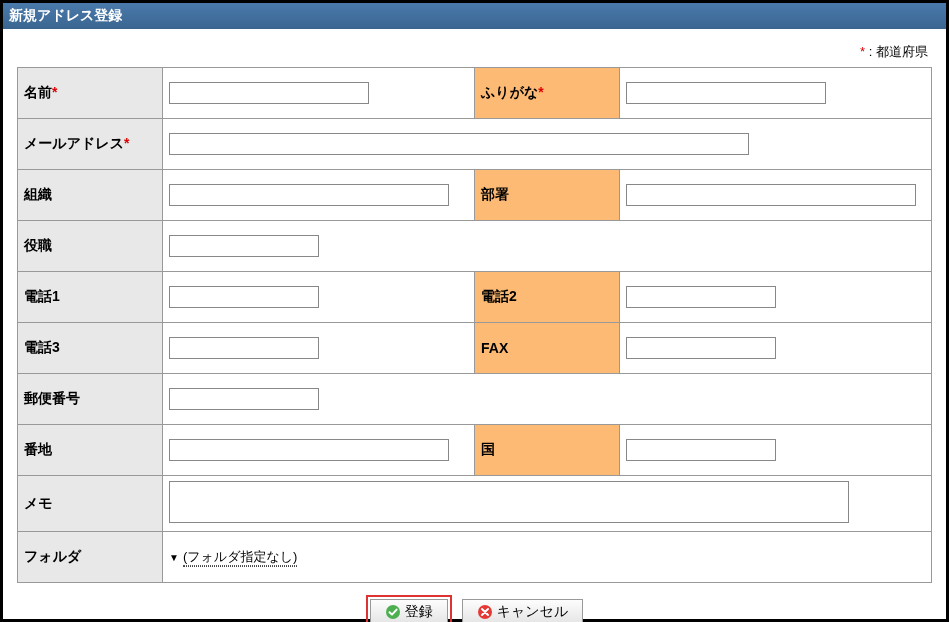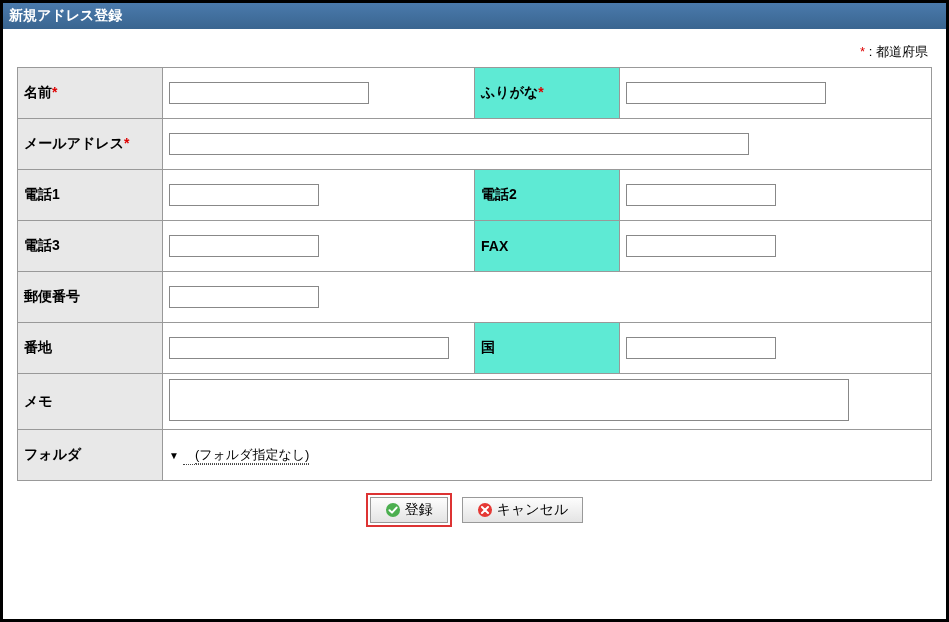--- a/index.html
+++ b/index.html
@@ -45,21 +45,21 @@
     vertical-align: middle;
     height: 51px;
     background: #fff;
   }
   table.form td.label {
     background: #e8e8e8;
     font-weight: bold;
     width: 140px;
   }
   table.form td.label2 {
-    background: #5eead4;
+    background: #fdba74;
     font-weight: bold;
     width: 140px;
   }
   .req { color: #d00; font-weight: bold; }
   input[type=text] {
     border: 1px solid #888;
     height: 22px;
     padding: 1px 4px;
     font-size: 13px;
     background: #fff;
@@ -98,21 +98,20 @@
     font-size: 10px;
   }
   .folder-select .txt {
     text-decoration: underline dotted;
     border-bottom: 1px dotted #444;
     text-decoration: none;
   }
   .folder-select .txt-inner {
     border-bottom: 1px dotted #555;
     padding-bottom: 1px;
-    margin-left: 12px;
   }
   .buttons {
     text-align: center;
     padding-top: 12px;
   }
   .btn-wrap-highlight {
     display: inline-block;
     border: 2px solid #d33;
     border-radius: 0;
     padding: 2px;
@@ -159,21 +158,31 @@
         <td><input type="text" class="input-name" value="" style=""></td>
         <td class="label2"><span>ふりがな</span><span class="req">*</span></td>
         <td><input type="text" class="input-kana" value="" style=""></td>
       </tr>
 
       <tr>
         <td class="label"><span>メールアドレス</span><span class="req">*</span></td>
         <td colspan="3"><input type="text" class="input-mail" value="" style=""></td>
       </tr>
 
-
+      <tr>
+        <td class="label">組織</td>
+        <td><input type="text" class="input-wide" value="" style=""></td>
+        <td class="label2">部署</td>
+        <td><input type="text" class="input-wider" value="" style=""></td>
+      </tr>
+
+      <tr>
+        <td class="label">役職</td>
+        <td colspan="3"><input type="text" class="input-med" value="" style=""></td>
+      </tr>
 
       <tr>
         <td class="label">電話1</td>
         <td><input type="text" class="input-med" value="" style=""></td>
         <td class="label2">電話2</td>
         <td><input type="text" class="input-med" value="" style=""></td>
       </tr>
 
       <tr>
         <td class="label">電話3</td>

